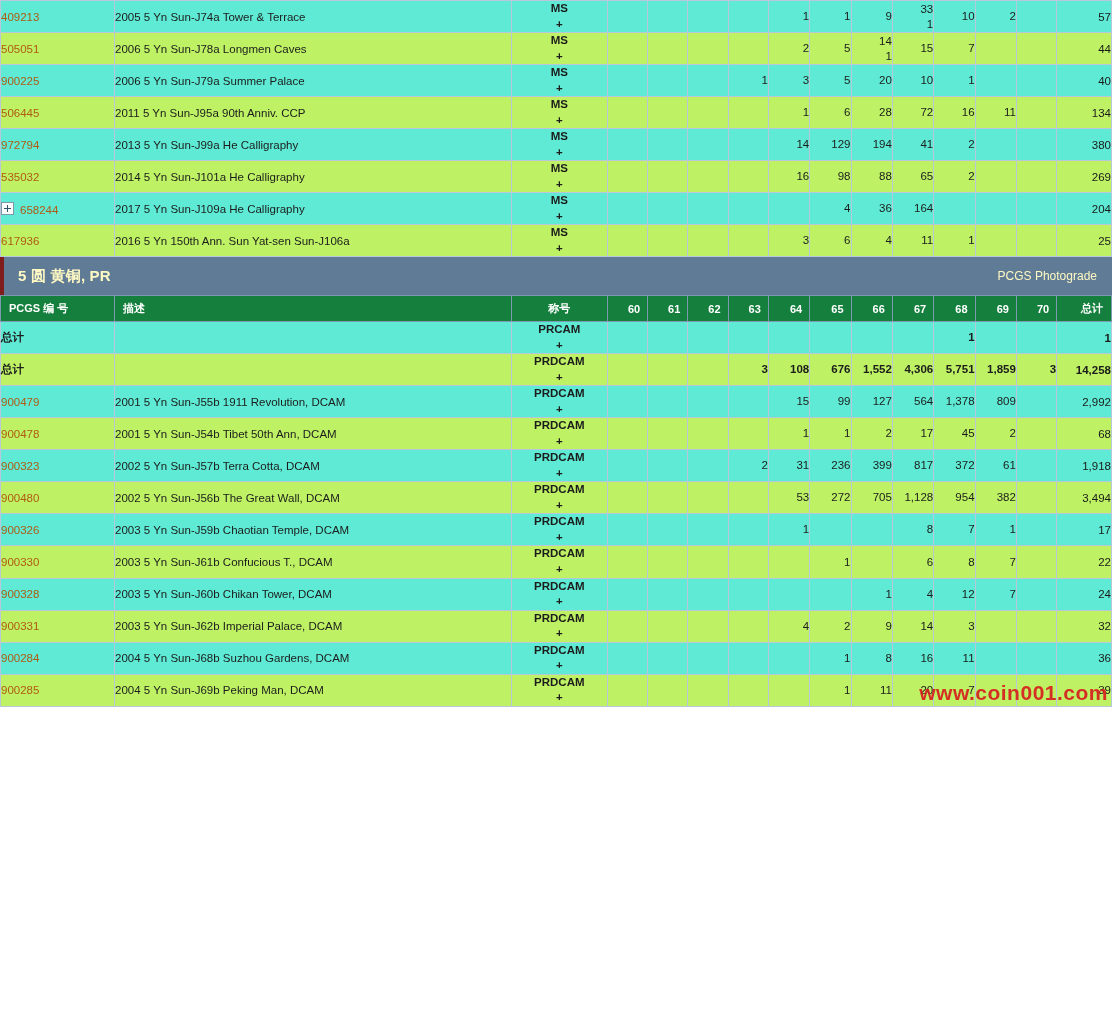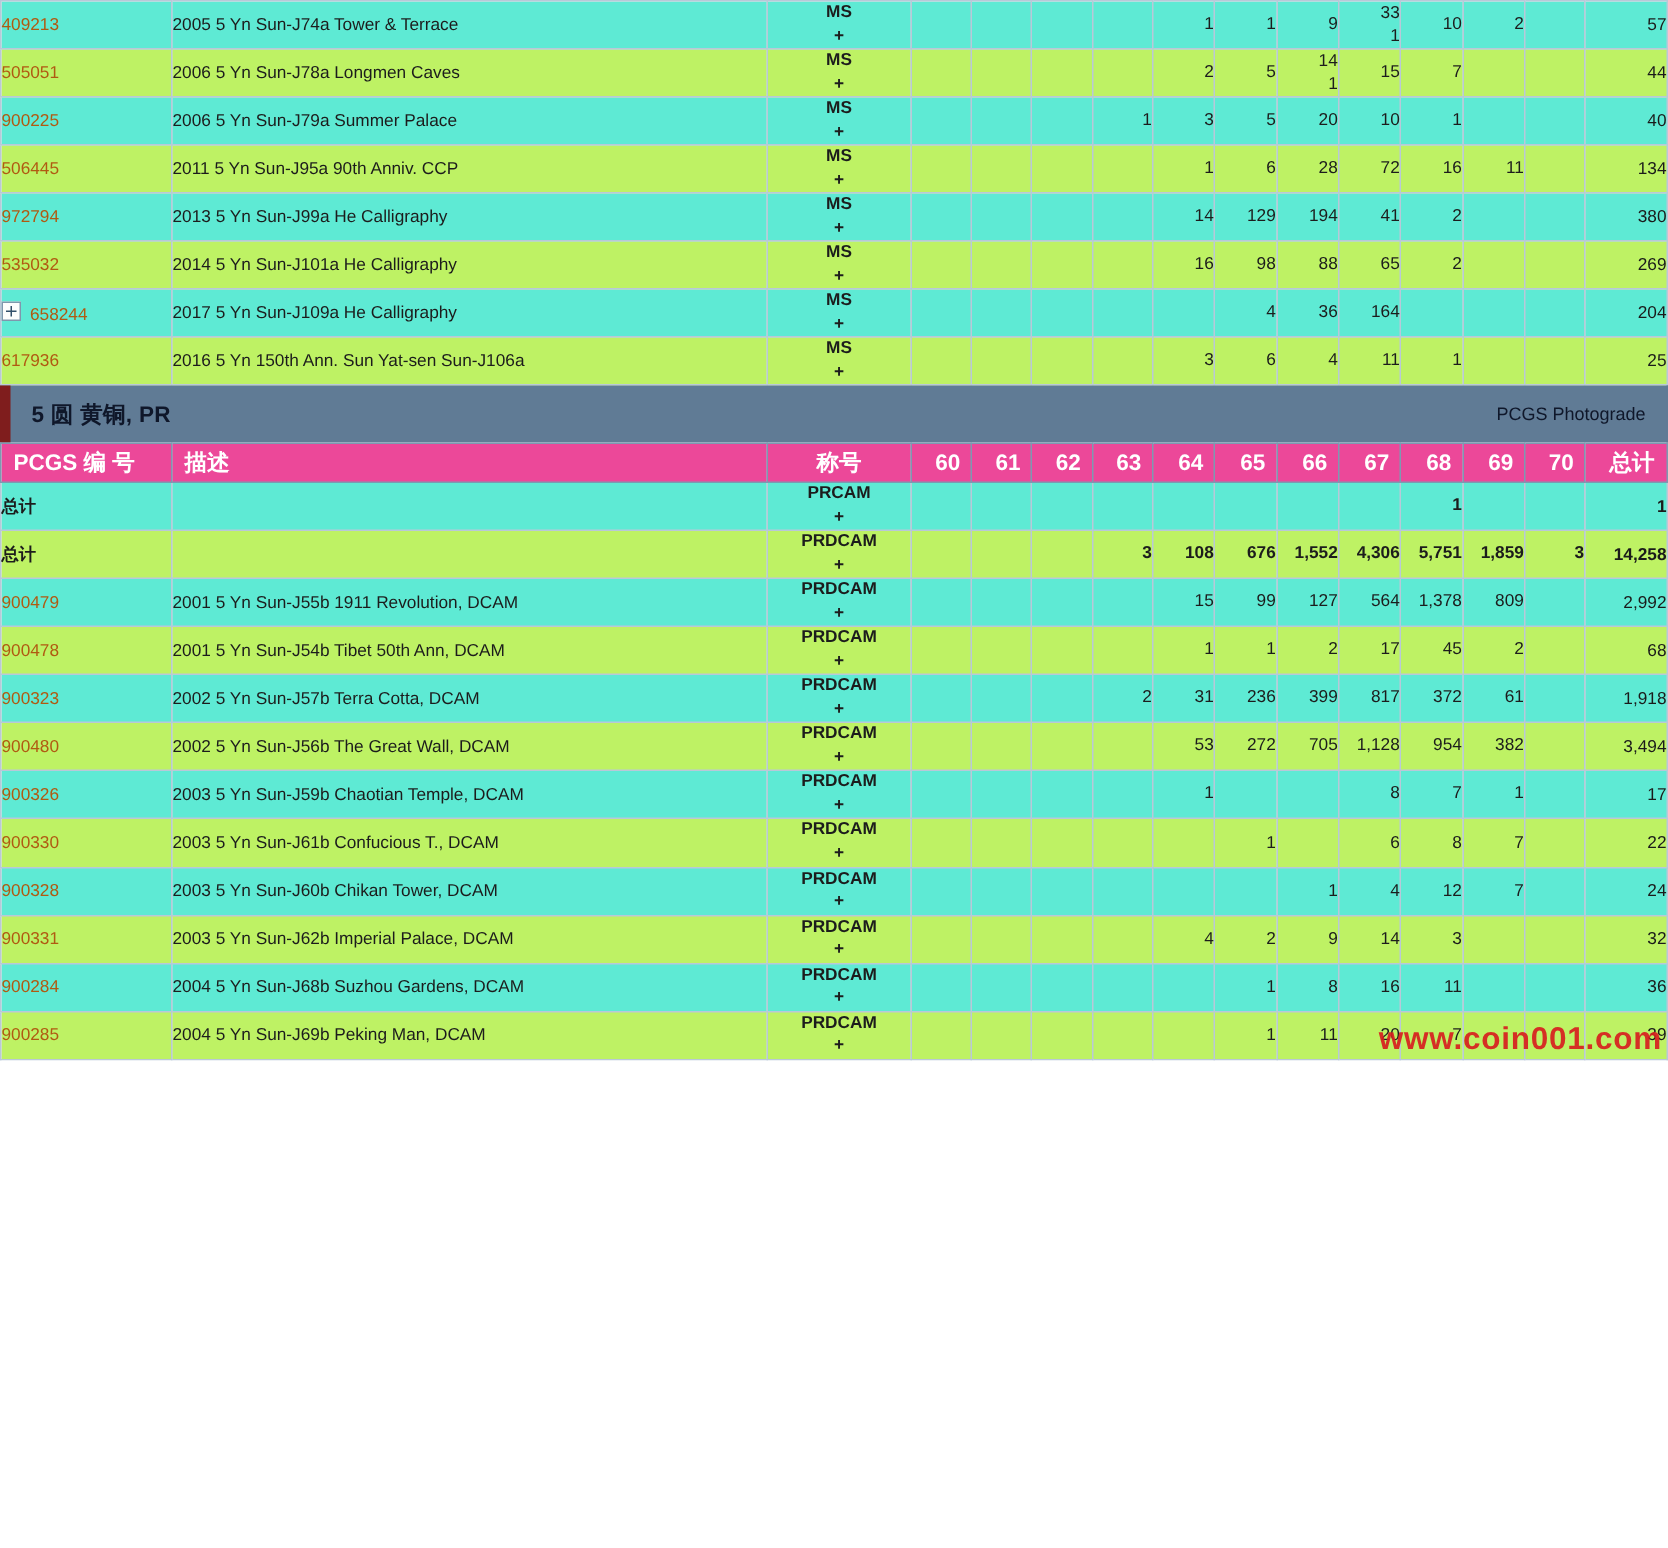--- a/index.html
+++ b/index.html
@@ -108,46 +108,46 @@
     content: "";
     position: absolute;
     left: 5px; top: 2px;
     width: 1px; height: 7px;
     background: #33506b;
   }
 
   
   .section-banner {
     background: #607b95;
-    color: #0f172a;
+    color: #fef9c3;
     height: 38px;
     display: flex;
     align-items: center;
     justify-content: space-between;
     padding: 0 14px 0 14px;
     box-sizing: border-box;
-    border-left: 7px solid #7f1d1d;
+    border-left: 4px solid #7f1d1d;
     border-right: 1px solid #607b95;
   }
   .section-banner .title {
     font-size: 15px;
     font-weight: bold;
     letter-spacing: .2px;
   }
   .section-banner .sub {
     font-size: 12px;
     font-weight: normal;
   }
 
   
   tr.head-row td {
-    background: #ec4899;
+    background: #15803d;
     color: #ffffff;
     font-weight: bold;
-    font-size: 15px;
+    font-size: 11px;
     height: 25px;
     border: 1px solid #7d99b1;
   }
   tr.head-row td.h-left  { text-align: left;  padding-left: 8px; }
   tr.head-row td.h-center{ text-align: center; }
   tr.head-row td.h-right { text-align: right; padding-right: 7px; }
   tr.head-row td.h-right-tot { text-align: right; padding-right: 8px; }
 
   .watermark {
     position: absolute;

